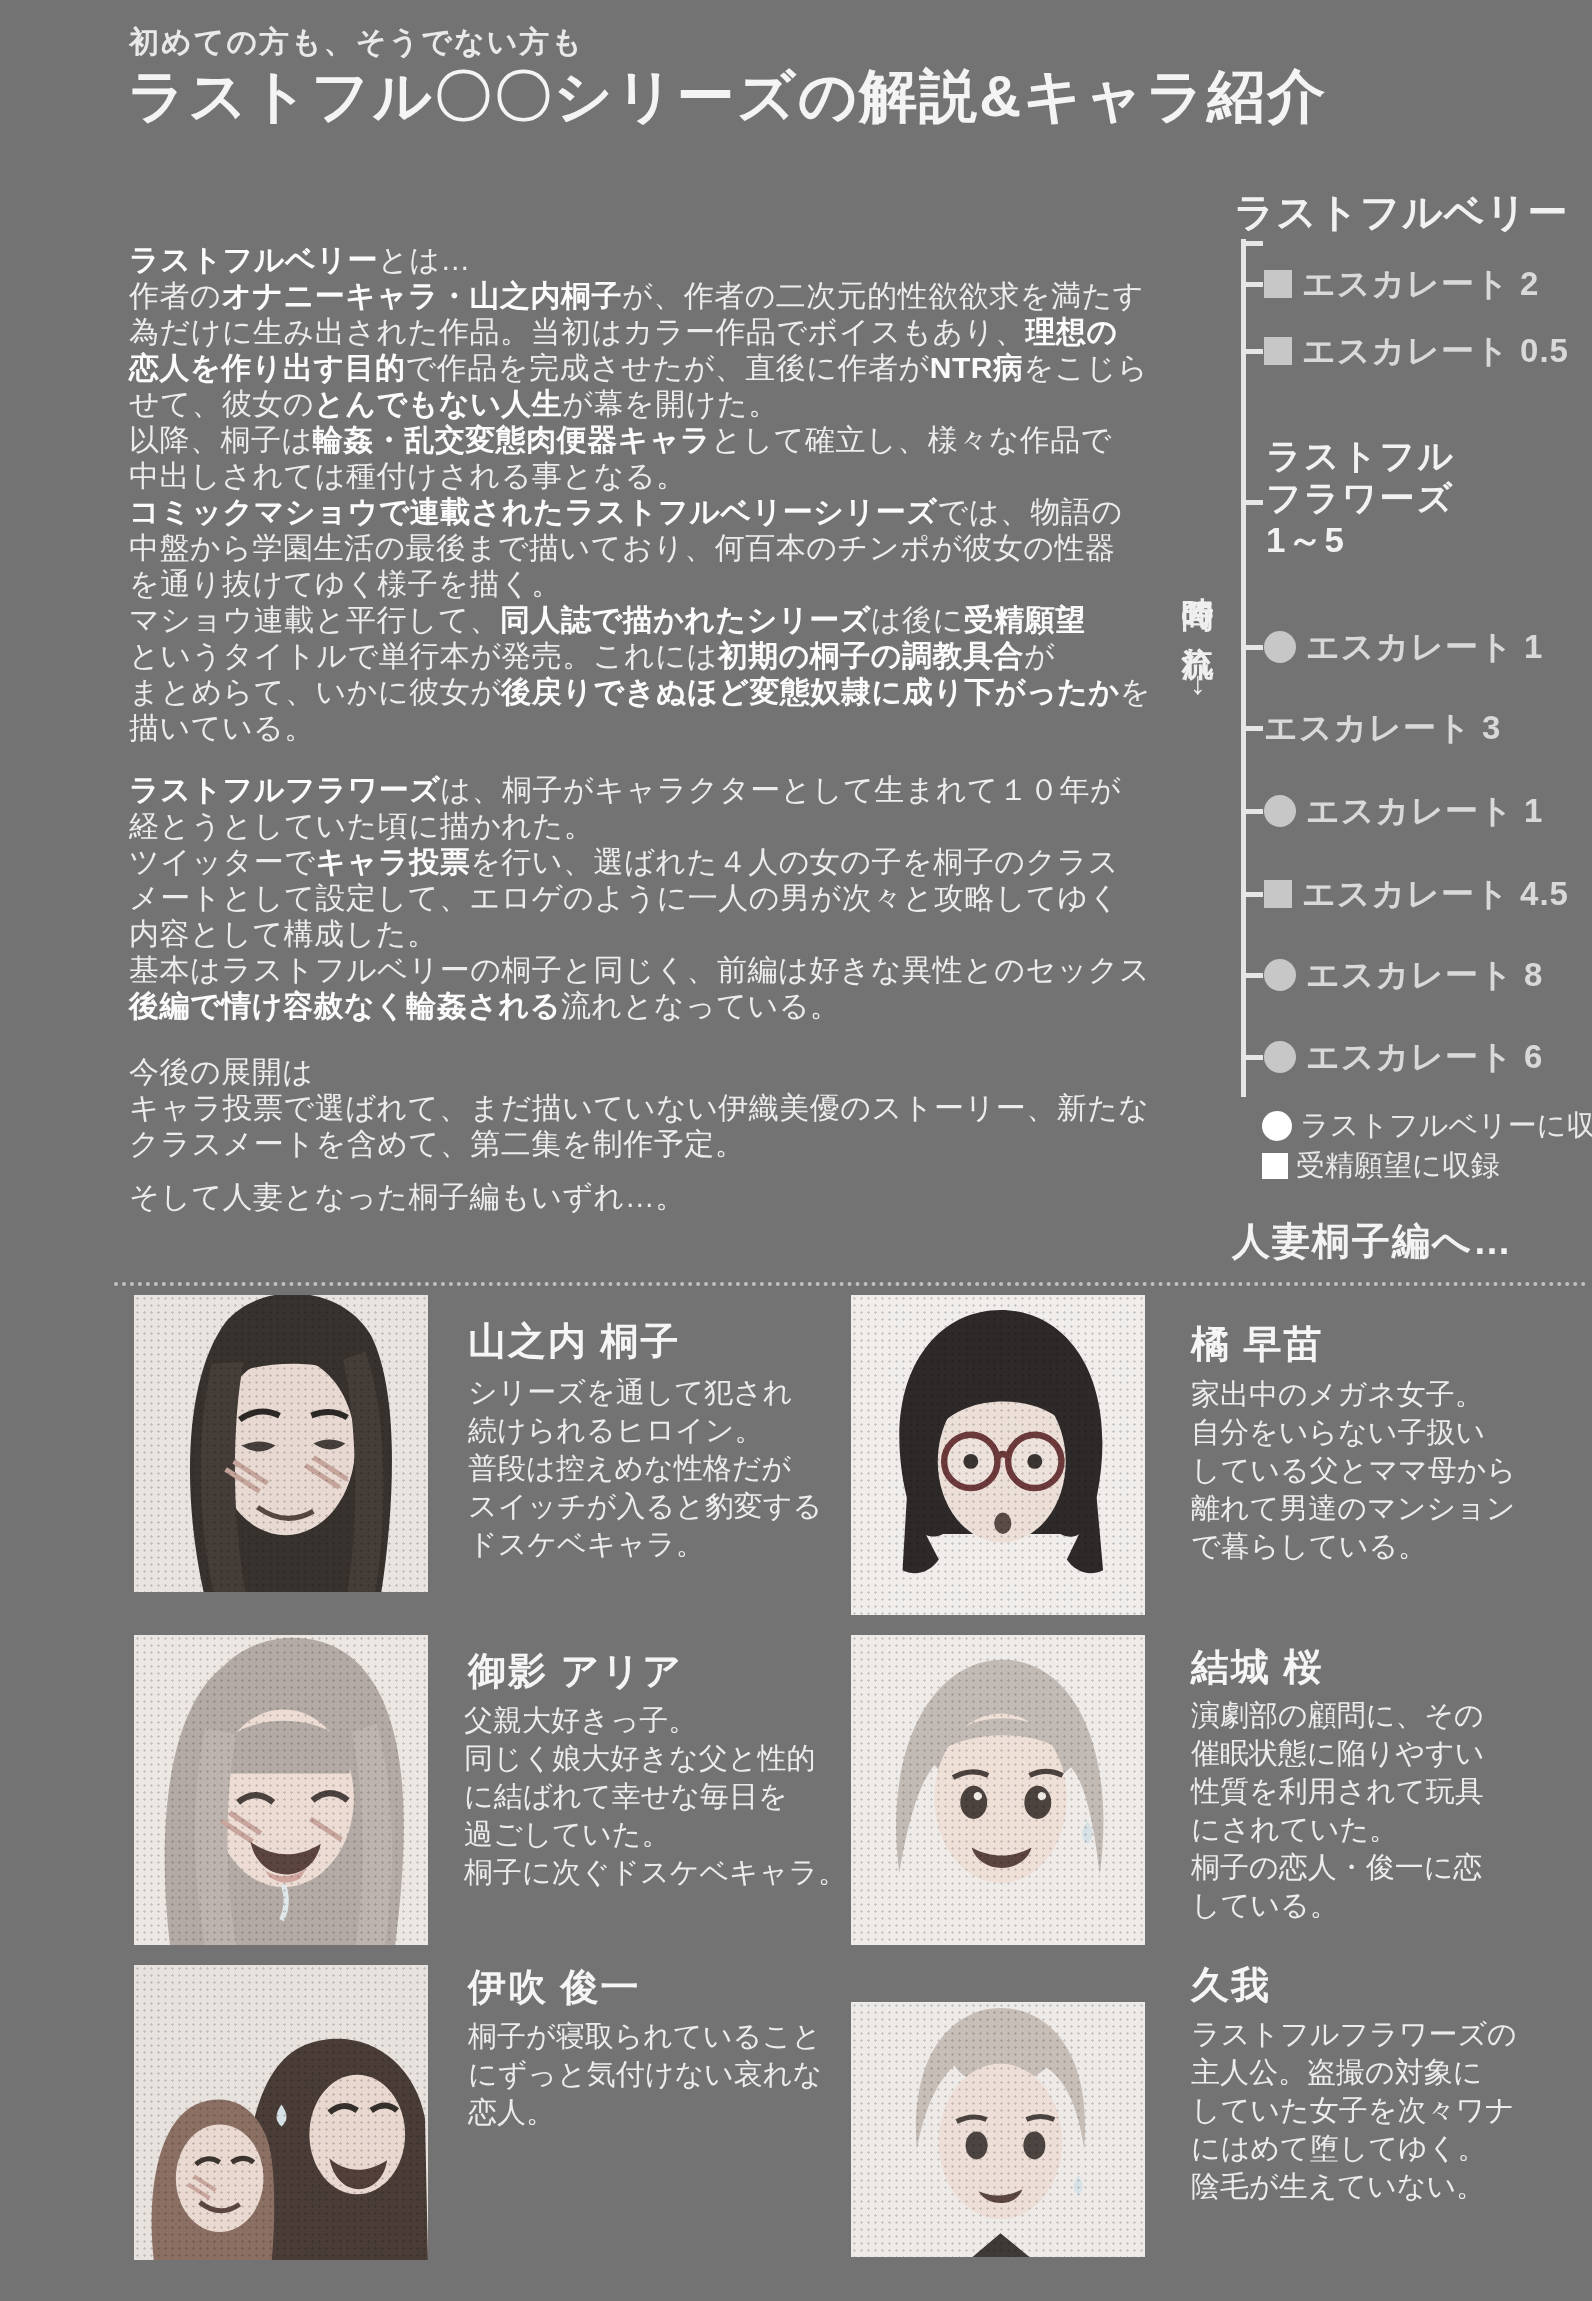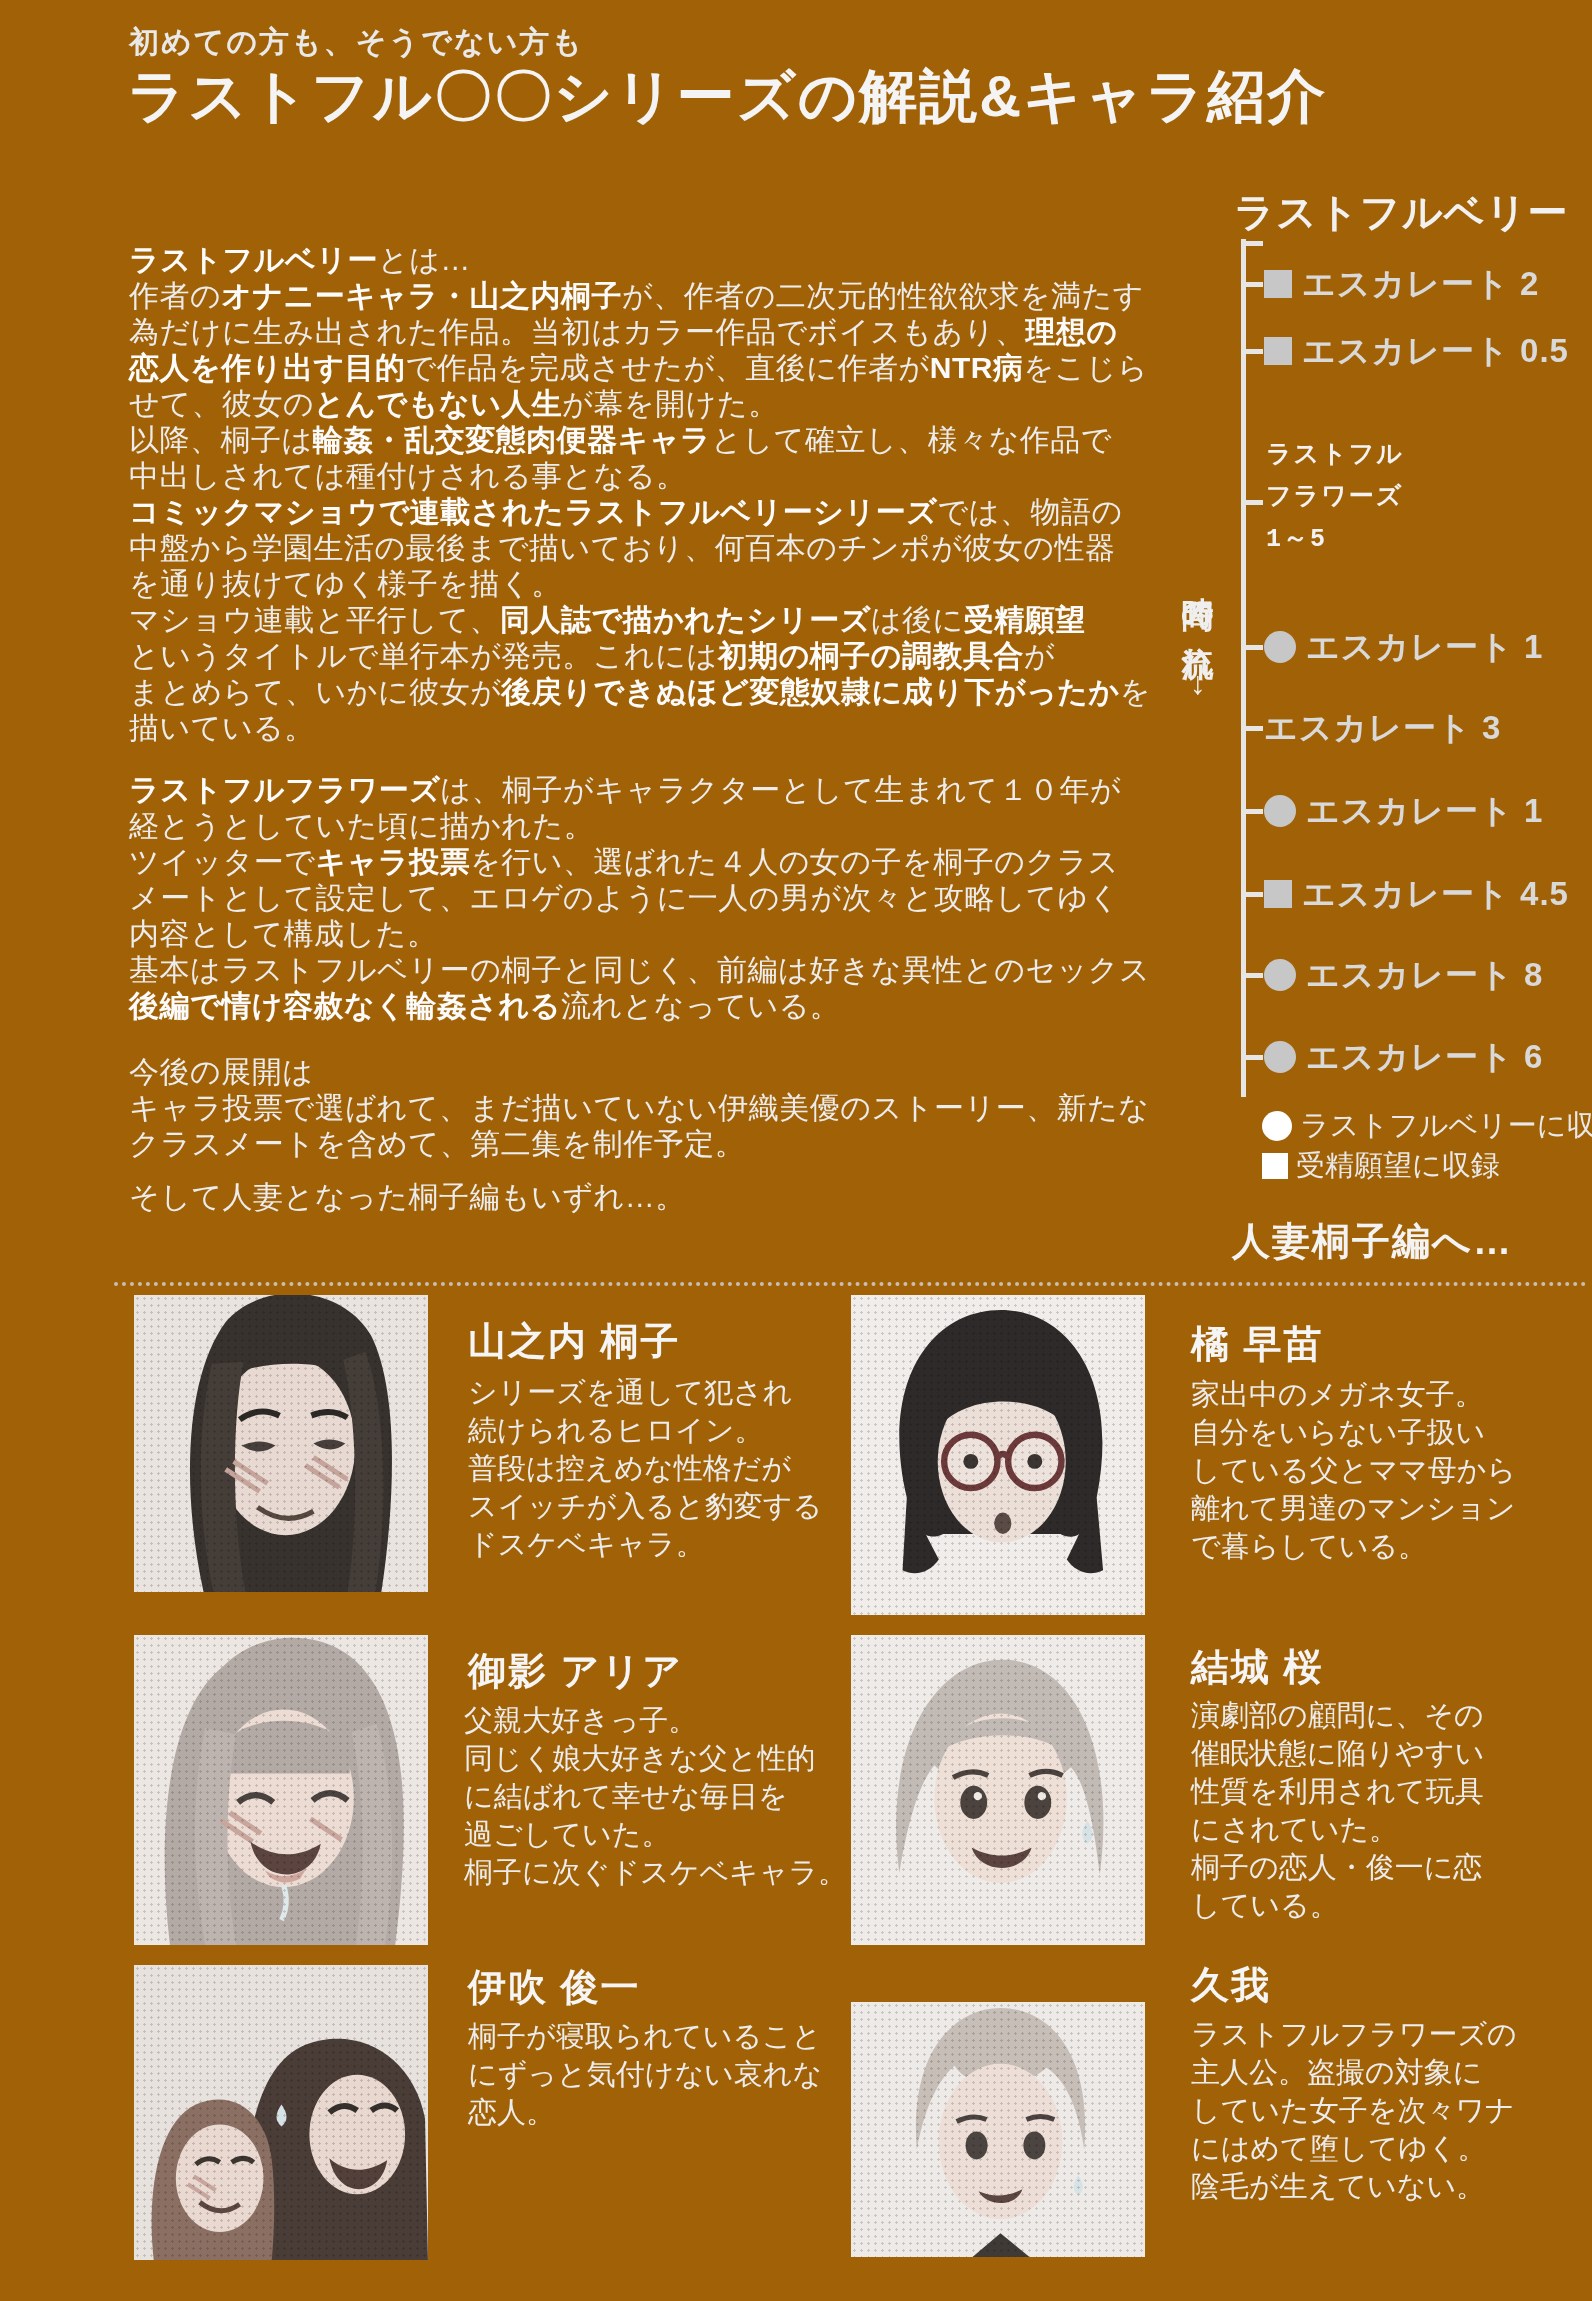--- a/index.html
+++ b/index.html
@@ -1,34 +1,34 @@
 <!DOCTYPE html>
 <html><head>
 <meta charset="utf-8">
 <style>
   html,body{margin:0;padding:0;background:#000;}
-  .page{position:relative;width:1592px;height:2301px;background:#a16207;color:#ededed;
+  .page{position:relative;width:1592px;height:2301px;background:#737373;color:#ededed;
         font-family:"Liberation Sans","DejaVu Sans",sans-serif;overflow:hidden;}
   
   .subtitle{position:absolute;left:129px;top:22px;font-size:30px;font-weight:600;letter-spacing:2px;color:#e9e9e9;}
   .title{position:absolute;left:127px;top:58px;font-size:58px;font-weight:800;letter-spacing:2px;color:#f4f4f4;white-space:nowrap;}
   
   #article{position:absolute;left:129px;top:242px;width:1070px;}
   .tline{line-height:36px;font-size:30px;white-space:nowrap;font-weight:500;letter-spacing:0.5px;color:#ececec;}
   .tline .b{font-weight:800;color:#fbfbfb;}
   
   .tl-header{position:absolute;left:1234px;top:185px;font-size:40px;font-weight:800;letter-spacing:1px;color:#f1f1f1;white-space:nowrap;}
   .tl-line{position:absolute;left:1241px;top:239px;width:5px;height:858px;background:#e6e6e6;}
   .tl-tick{position:absolute;left:1241px;width:22px;height:5px;background:#e6e6e6;}
   .tl-entry{position:absolute;left:1264px;height:44px;display:flex;align-items:center;white-space:nowrap;}
   .tl-entry .lbl{font-size:33px;font-weight:800;letter-spacing:1px;color:#d9d9d9;}
   .mk{display:inline-block;margin-right:10px;background:#c7c7c7;}
   .mk.square{width:28px;height:28px;}
   .mk.circle{width:32px;height:32px;border-radius:50%;}
-  .tl-sub{position:absolute;left:1266px;top:435px;font-size:25px;font-weight:800;line-height:42px;letter-spacing:2px;color:#f2f2f2;white-space:nowrap;font-family:Liberation Mono, monospace;}
+  .tl-sub{position:absolute;left:1266px;top:435px;font-size:35px;font-weight:800;line-height:42px;letter-spacing:2px;color:#f2f2f2;white-space:nowrap;}
   .tl-flow{position:absolute;left:1176px;top:572px;height:259px;writing-mode:vertical-rl;text-orientation:upright;
            font-size:32px;font-weight:700;letter-spacing:4px;color:#efefef;}
   .tl-legend{position:absolute;left:1262px;display:flex;align-items:center;white-space:nowrap;}
   .tl-legend .mk{background:#ffffff;margin-right:8px;}
   .tl-legend .mk.circle{width:30px;height:30px;}
   .tl-legend .mk.square{width:26px;height:26px;}
   .tl-legend .lbl{font-size:29px;font-weight:500;color:#e9e9e9;}
   .tl-footer{position:absolute;left:1232px;top:1216px;font-size:38px;font-weight:800;letter-spacing:2px;color:#f3f3f3;white-space:nowrap;}
   
   .sep{position:absolute;left:114px;top:1282px;width:1473px;height:0;border-top:4px dotted #cfcfcf;opacity:.85;}

